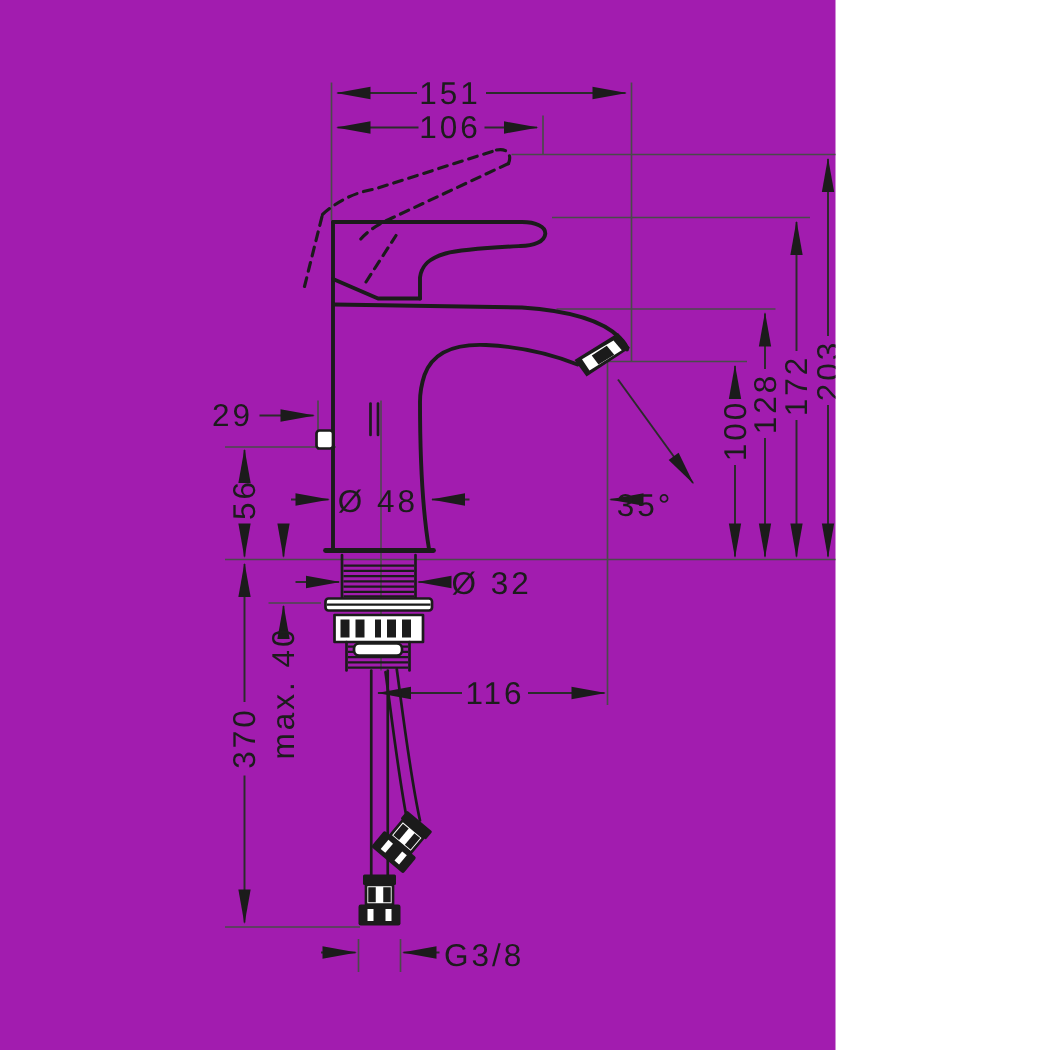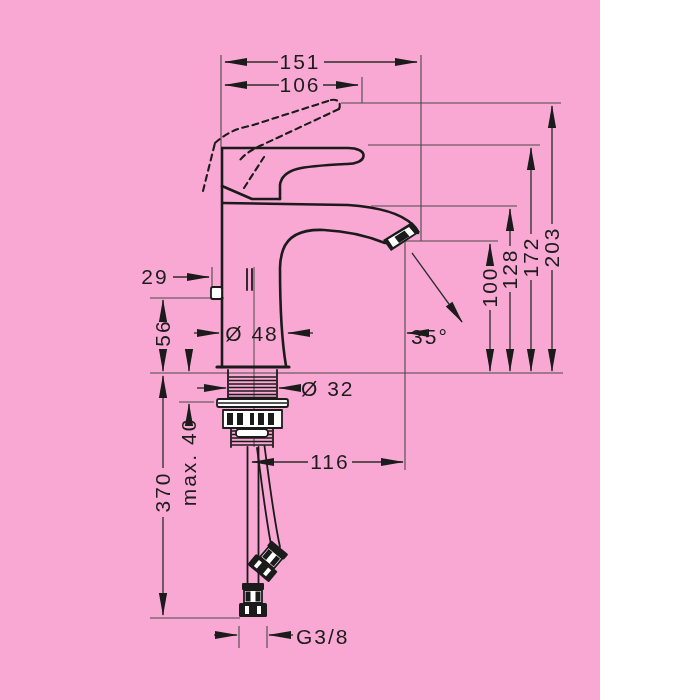--- a/index.html
+++ b/index.html
@@ -1,16 +1,16 @@
 <!DOCTYPE html>
 <html><head>
 <meta charset="utf-8">
 <style>
   html,body{margin:0;padding:0;background:#fff;}
-  #stage{position:relative;width:600px;height:700px;background:#f9a8d4;overflow:hidden;
+  #stage{position:relative;width:557px;height:700px;background:#a21caf;overflow:hidden;
          font-family:"Liberation Sans",sans-serif;}
   svg{display:block}
   .obj  {stroke:#1b1b1b;stroke-width:2.6;fill:none;stroke-linecap:round;stroke-linejoin:round;}
   .obj2 {stroke:#1b1b1b;stroke-width:1.8;fill:none;stroke-linecap:round;stroke-linejoin:round;}
   .objthick{stroke:#1b1b1b;stroke-width:3.2;fill:none;stroke-linecap:round;}
   .thr  {stroke:#1b1b1b;stroke-width:1.5;fill:none;}
   .dim  {stroke:#2b2b2b;stroke-width:1.3;fill:none;}
   .ext  {stroke:#4a4a4a;stroke-width:1.1;fill:none;}
   .cl   {stroke:#4a4a4a;stroke-width:1;fill:none;}
   .dash {stroke:#1b1b1b;stroke-width:2.1;fill:none;stroke-dasharray:6 4.5;stroke-linecap:round;stroke-linejoin:round;}

